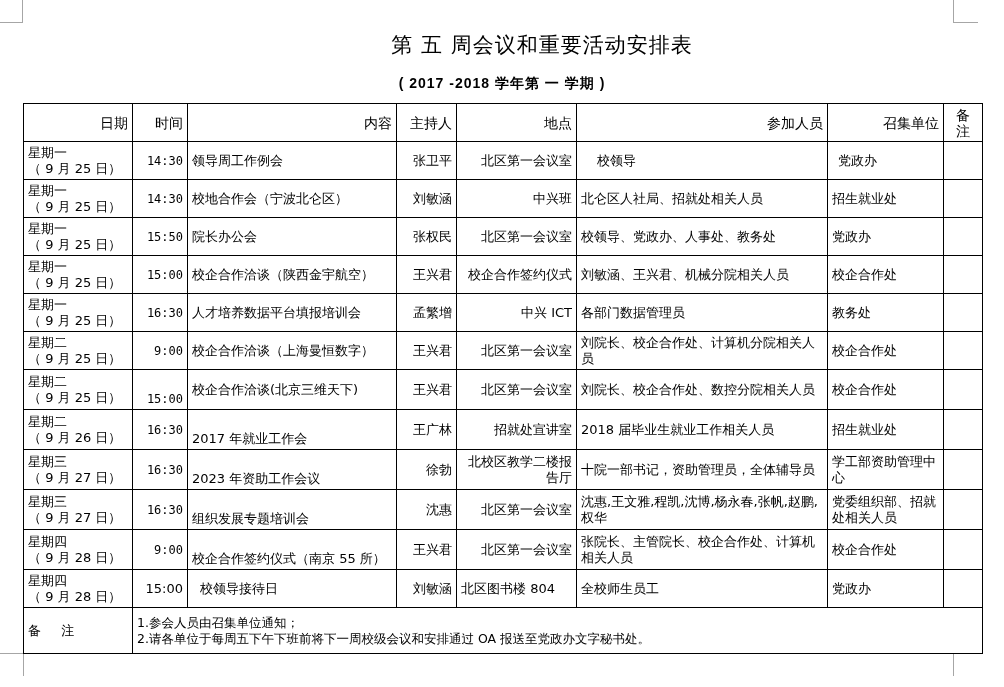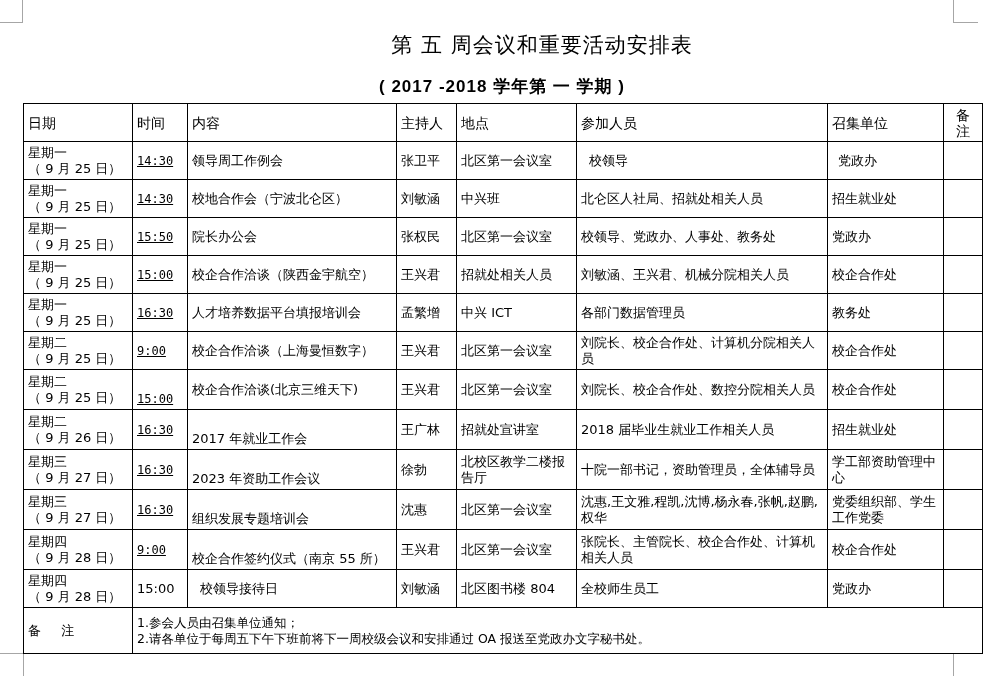--- a/index.html
+++ b/index.html
@@ -38,21 +38,21 @@
       letter-spacing: 1px;
       font-family: "DejaVu Sans", sans-serif;
       padding-left: 40px;
     }
     .subtitle {
       position: absolute;
       left: 0;
       width: 1004px;
       top: 75px;
       text-align: center;
-      font-size: 17px;
+      font-size: 14px;
       font-family: "Liberation Sans", "DejaVu Sans", sans-serif;
       font-weight: bold;
       letter-spacing: 1px;
     }
     table.schedule {
       position: absolute;
       left: 23px;
       top: 103px;
       border-collapse: collapse;
       table-layout: fixed;
@@ -68,23 +68,23 @@
       overflow: hidden;
       vertical-align: middle;
     }
     table.schedule th {
       height: 37px;
       font-size: 14px;
     }
     table.schedule td {
       height: 37px;
     }
-    .c { text-align: left; }
+    .c { text-align: right; }
     .l { text-align: left; }
-    .mono { font-family: "DejaVu Sans Mono", monospace; font-size: 12px; text-decoration: underline; }
+    .mono { font-family: "DejaVu Sans Mono", monospace; font-size: 12px; }
     .date-cell { line-height: 17px; font-size: 13px; padding: 0; }
     .date-cell span { display: block; }
     .notes-label { text-align: left; letter-spacing: 8px; }
     .notes-text { line-height: 17px; padding-left: 4px; font-size: 12.5px; }
     .notes-text span { display: block; }
     .remark-head { line-height: 15px; font-size: 14px; text-align: center; padding: 0; }
     .remark-head span { display: block; }
     .bottom-align { vertical-align: bottom !important; padding-bottom: 2px !important; }
   </style>
 </head>
@@ -128,21 +128,21 @@
 
     <tr>
       <td class="date-cell">
         <span>星期一</span>
         <span>（ 9 月 25 日）</span>
       </td>
       <td class="c mono">14:30</td>
       <td class="l">领导周工作例会</td>
       <td class="c">张卫平</td>
       <td class="c">北区第一会议室</td>
-      <td class="l" style="padding-left:12px">校领导</td>
+      <td class="l" style="padding-left:20px">校领导</td>
       <td class="l" style="padding-left:10px">党政办</td>
       <td></td>
     </tr>
 
     <tr>
       <td class="date-cell">
         <span>星期一</span>
         <span>（ 9 月 25 日）</span>
       </td>
       <td class="c mono">14:30</td>
@@ -169,21 +169,21 @@
     </tr>
 
     <tr>
       <td class="date-cell">
         <span>星期一</span>
         <span>（ 9 月 25 日）</span>
       </td>
       <td class="c mono">15:00</td>
       <td class="l">校企合作洽谈（陕西金宇航空）</td>
       <td class="c">王兴君</td>
-      <td class="c">招就处相关人员</td>
+      <td class="c">校企合作签约仪式</td>
       <td class="l">刘敏涵、王兴君、机械分院相关人员</td>
       <td class="l">校企合作处</td>
       <td></td>
     </tr>
 
     <tr>
       <td class="date-cell">
         <span>星期一</span>
         <span>（ 9 月 25 日）</span>
       </td>
@@ -255,21 +255,21 @@
     <tr>
       <td class="date-cell">
         <span>星期三</span>
         <span>（ 9 月 27 日）</span>
       </td>
       <td class="c mono">16:30</td>
       <td class="l bottom-align">组织发展专题培训会</td>
       <td class="c">沈惠</td>
       <td class="c">北区第一会议室</td>
       <td class="l">沈惠,王文雅,程凯,沈博,杨永春,张帆,赵鹏,权华</td>
-      <td class="l">党委组织部、学生工作党委</td>
+      <td class="l">党委组织部、招就处相关人员</td>
       <td></td>
     </tr>
 
     <tr>
       <td class="date-cell">
         <span>星期四</span>
         <span>（ 9 月 28 日）</span>
       </td>
       <td class="c mono">9:00</td>
       <td class="l bottom-align">校企合作签约仪式（南京 55 所）</td>

